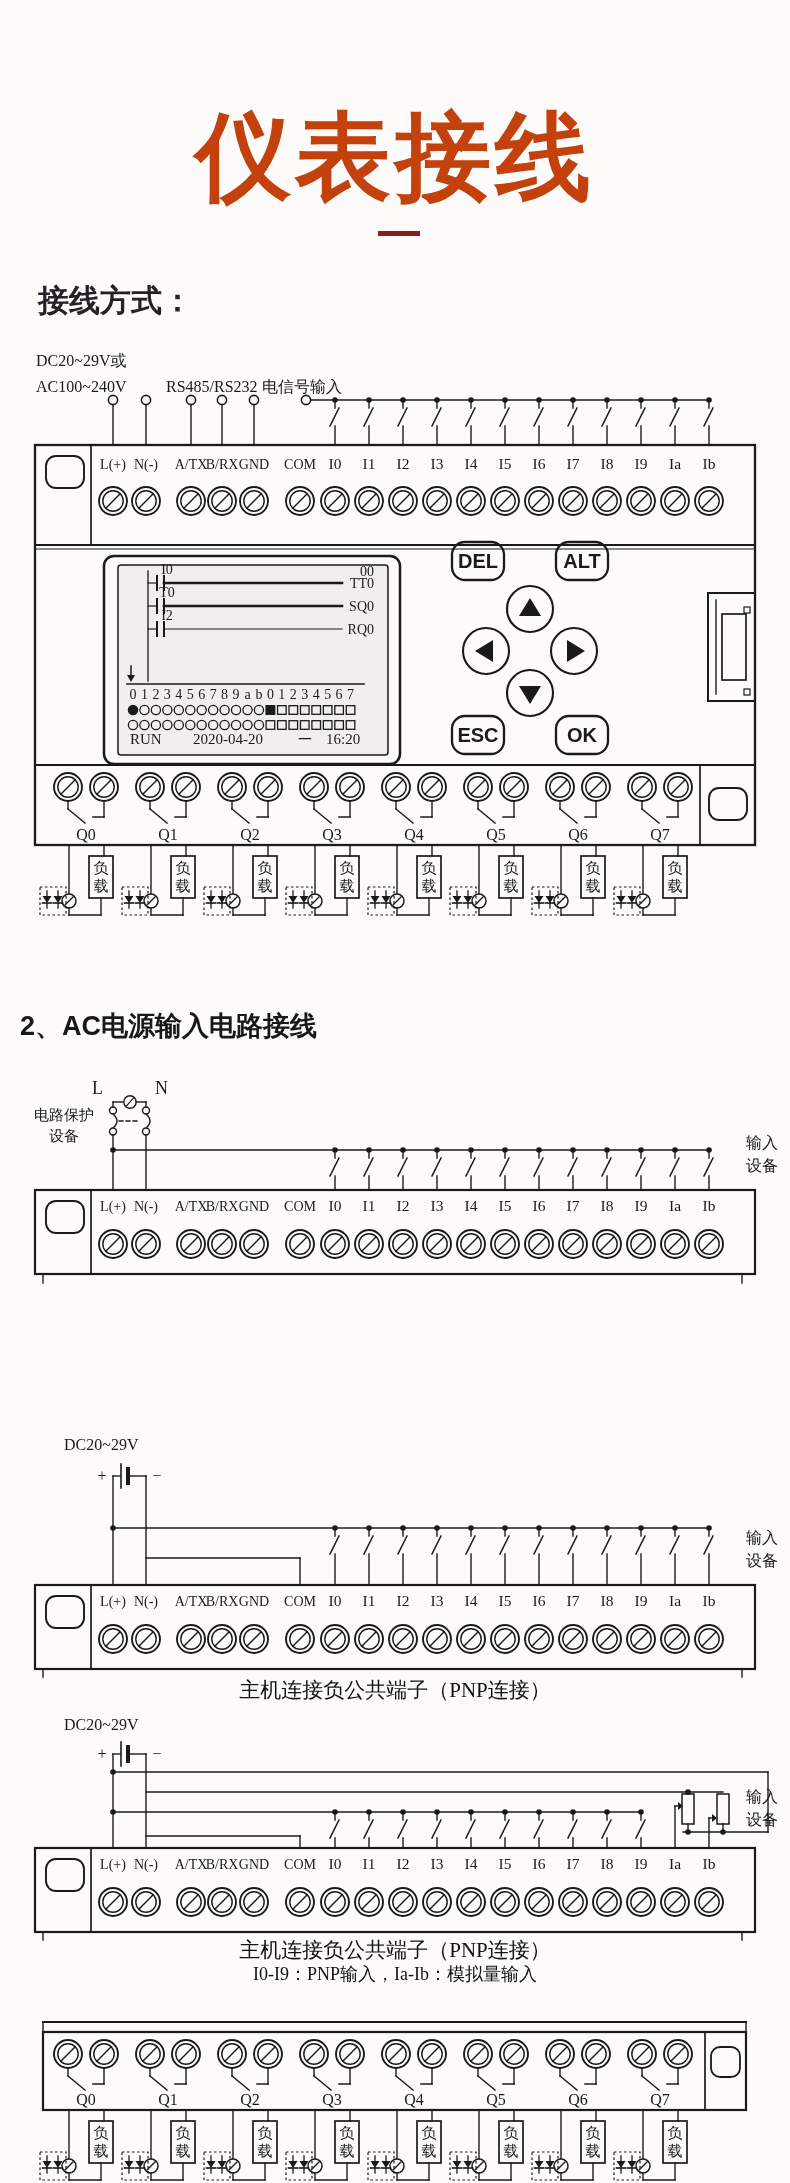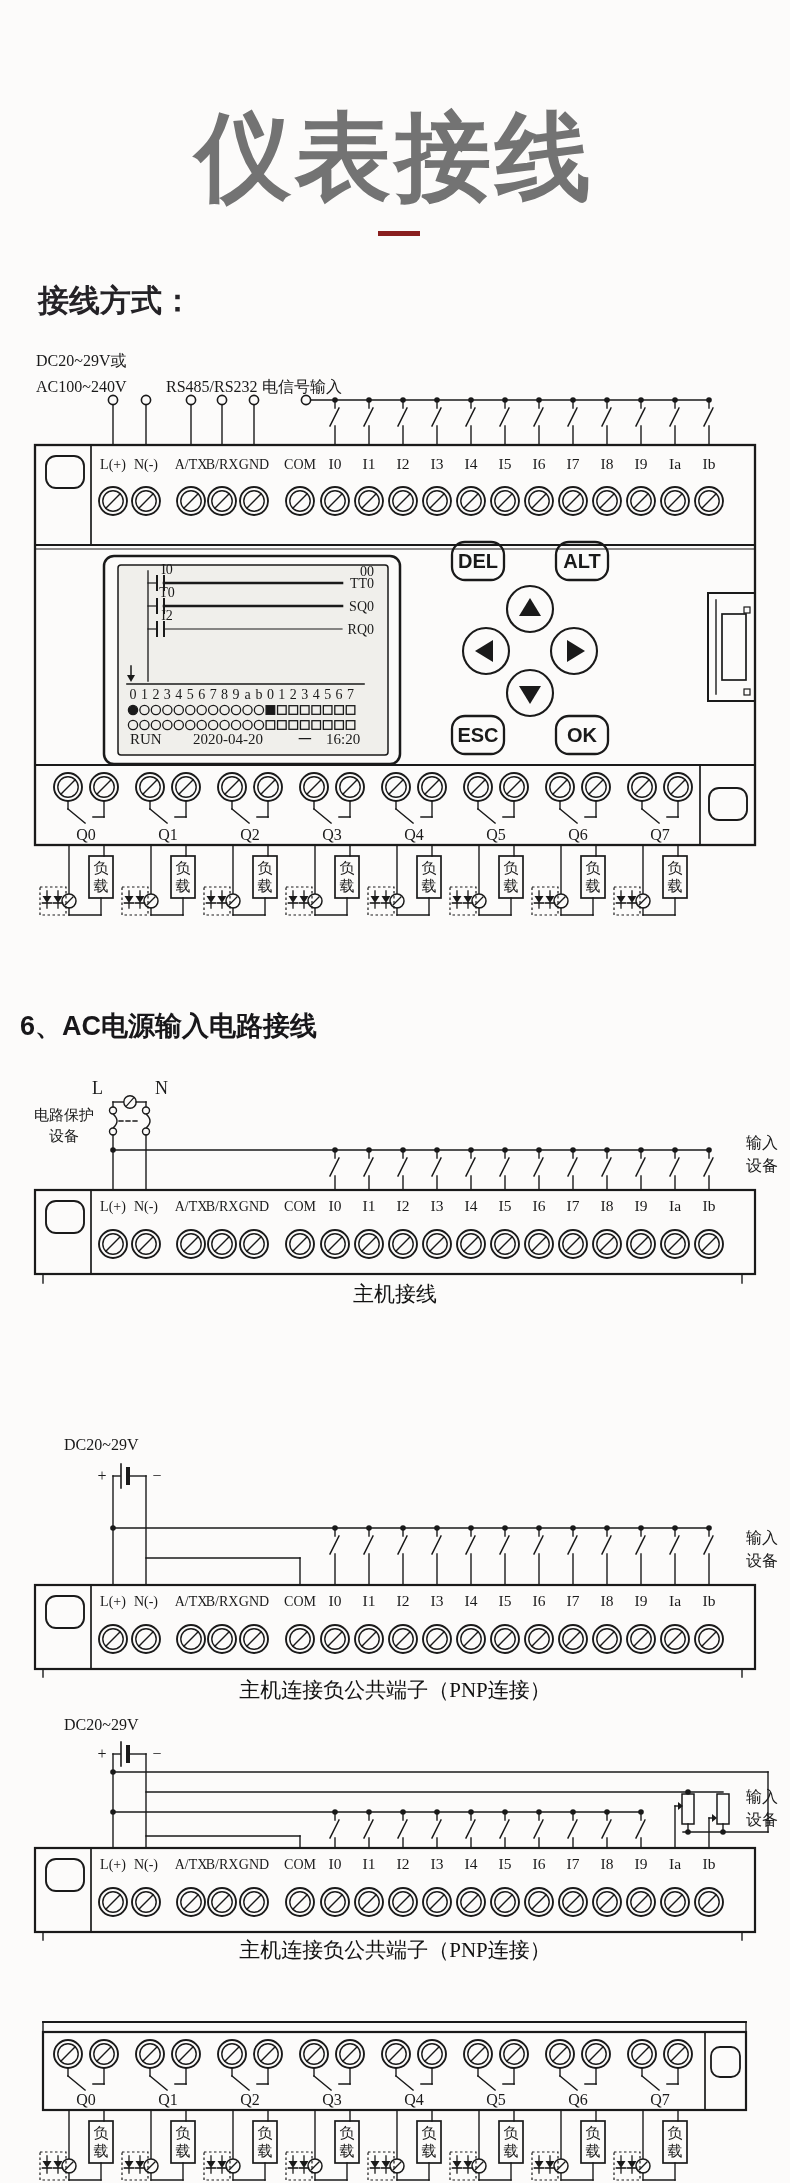--- a/index.html
+++ b/index.html
@@ -1,20 +1,20 @@
 <!DOCTYPE html>
 <html><head>
 <meta charset="utf-8">
 <style>
   html,body{margin:0;padding:0;background:#ffffff;}
   .page{position:relative;width:790px;height:2183px;background:#fcfbfa;overflow:hidden;
         font-family:"Liberation Sans","DejaVu Sans",sans-serif;color:#1a1a1a;}
   .abs{position:absolute;}
   .title{left:0;top:94px;width:100%;text-align:center;font-size:96px;font-weight:900;
-         letter-spacing:4px;color:#737373;white-space:nowrap;}
+         letter-spacing:4px;color:#c2410c;white-space:nowrap;}
   .dash{left:378px;top:231px;width:42px;height:5px;background:#8a1f1f;}
   .intro{left:38px;top:280px;font-size:31px;font-weight:bold;color:#242226;}
   .sec-hd{font-size:27px;font-weight:bold;color:#18171a;white-space:nowrap;}
   .cap{left:0;width:100%;text-align:center;font-family:"Liberation Serif","DejaVu Serif",serif;
        color:#121212;}
   svg{position:absolute;left:0;top:0;}
 </style>
 </head>
 <body>
 
@@ -1265,19 +1265,19 @@
           <line x1="643" y1="2180" x2="675" y2="2180" stroke="#1a1a1a" stroke-width="1.4" stroke-linecap="square"></line>
           <line x1="675" y1="2163" x2="675" y2="2180" stroke="#1a1a1a" stroke-width="1.4" stroke-linecap="square"></line>
         </g>
       </g>
     </svg>
 
   <div class="abs title">仪表接线</div>
   <div class="abs dash"></div>
   <div class="abs intro">接线方式：</div>
 
-  <div class="abs sec-hd" style="left:20px;top:1008px;">6、AC电源输入电路接线</div>
-  <div class="abs cap" style="top:1280px;font-size:21px;">主机接线</div>
+  <div class="abs sec-hd" style="left:20px;top:1008px;">2、AC电源输入电路接线</div>
 
   <div class="abs cap" style="top:1676px;font-size:21px;">主机连接负公共端子（PNP连接）</div>
   <div class="abs cap" style="top:1936px;font-size:21px;">主机连接负公共端子（PNP连接）</div>
+  <div class="abs cap" style="top:1962px;font-size:18px;">I0-I9：PNP输入，Ia-Ib：模拟量输入</div>
 
 </div>
 
 </body></html>

